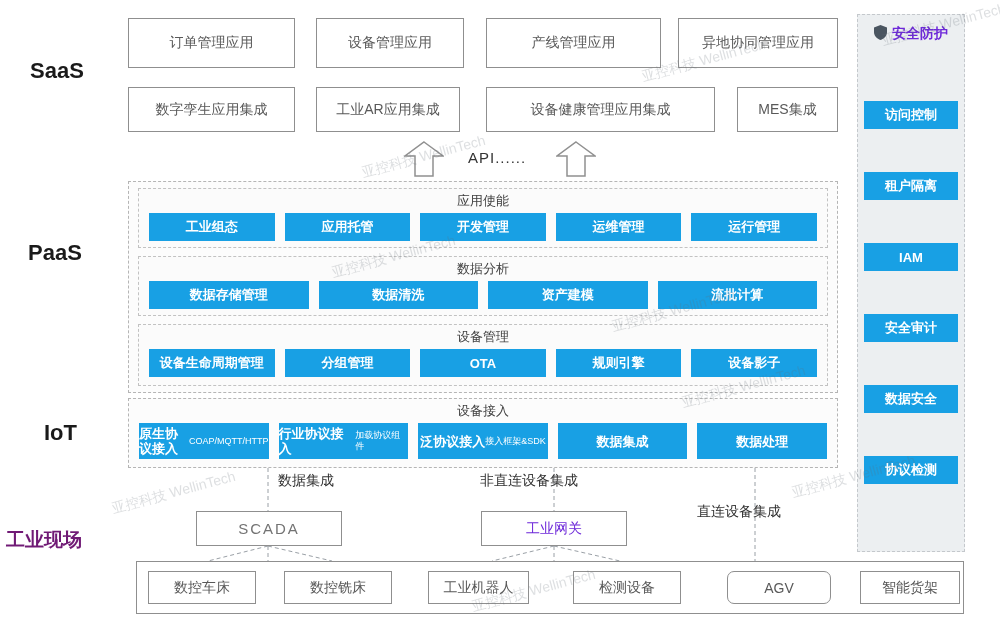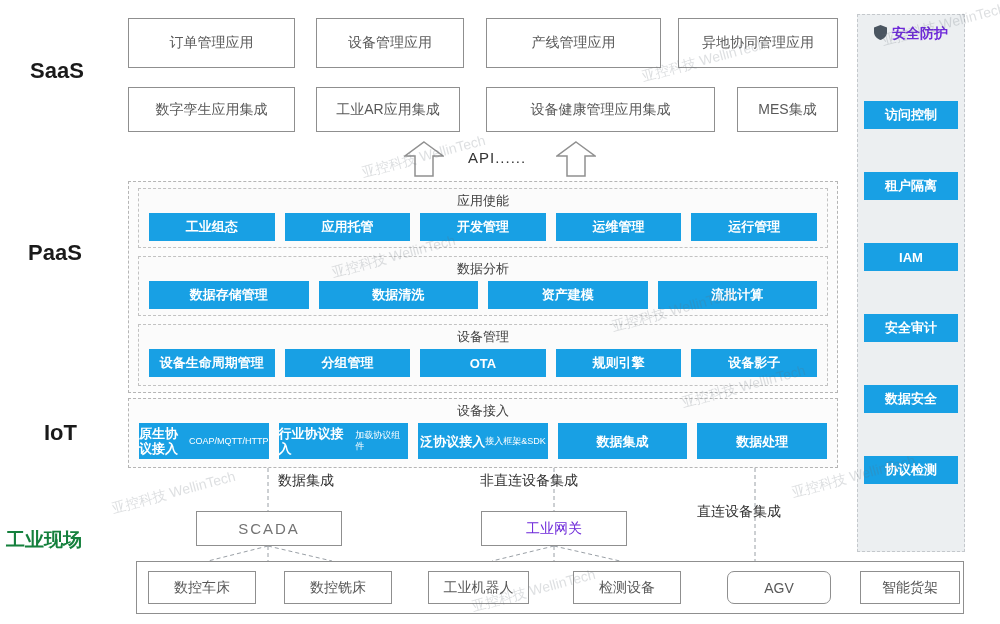--- a/index.html
+++ b/index.html
@@ -1,21 +1,21 @@
 <!DOCTYPE html>
 <html><head>
 <meta charset="utf-8">
 <style>
   html,body{margin:0;padding:0;background:#fff;}
   .canvas{
     position:relative;width:1000px;height:624px;background:#ffffff;
     font-family:"Liberation Sans","DejaVu Sans",sans-serif;overflow:hidden;
   }
   .layer-label{position:absolute;font-weight:bold;color:#1a1a1a;font-size:22px;}
-  .field-label{position:absolute;font-weight:bold;color:#15803d;font-size:19px;}
+  .field-label{position:absolute;font-weight:bold;color:#701a75;font-size:19px;}
   .wbox{
     position:absolute;background:#fff;border:1px solid #8f8f8f;
     display:flex;align-items:center;justify-content:center;
     font-size:14px;color:#595959;text-align:center;box-sizing:border-box;
   }
   .api-label{position:absolute;font-size:15px;color:#333;letter-spacing:1px;}
   .paas-outer{position:absolute;left:128px;top:181px;width:710px;height:212px;
     border:1px dashed #b5b5b5;background:#fcfcfc;box-sizing:border-box;}
   .iot-outer{position:absolute;left:128px;top:398px;width:710px;height:70px;
     border:1px dashed #b5b5b5;background:#fcfcfc;box-sizing:border-box;}

